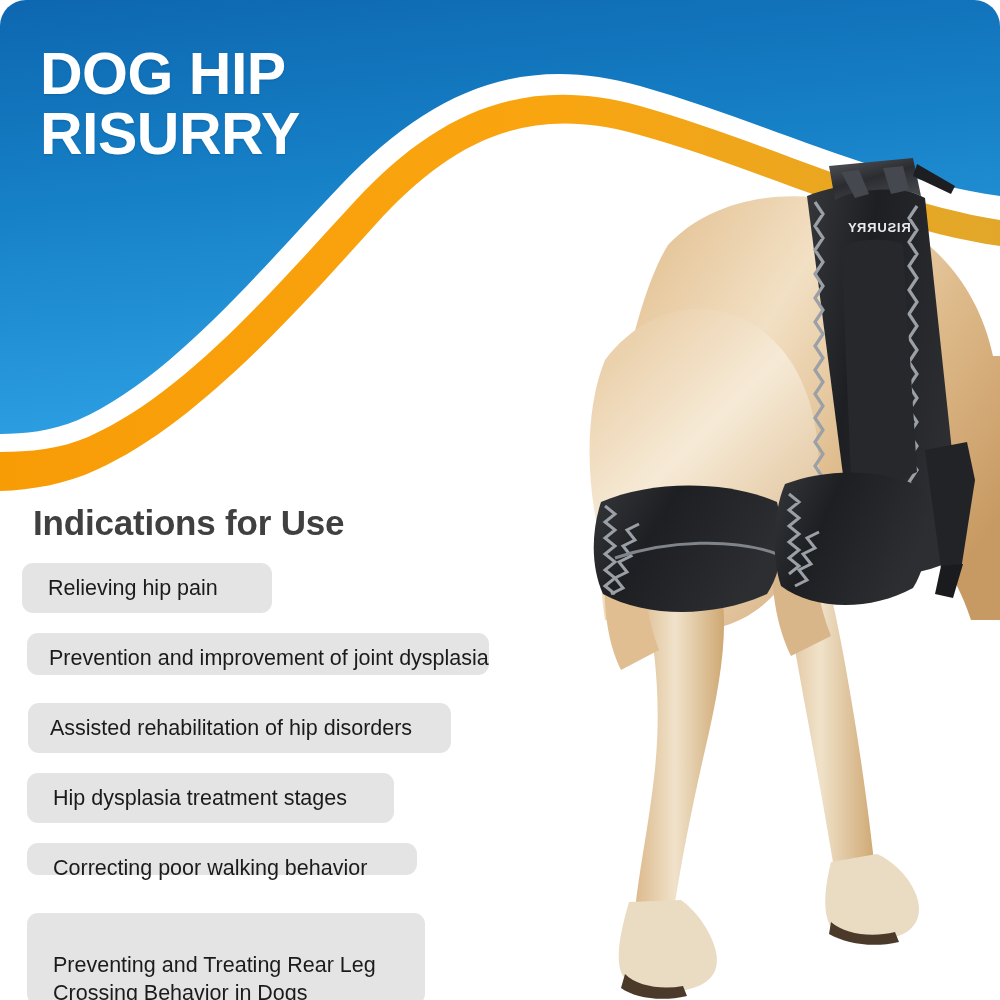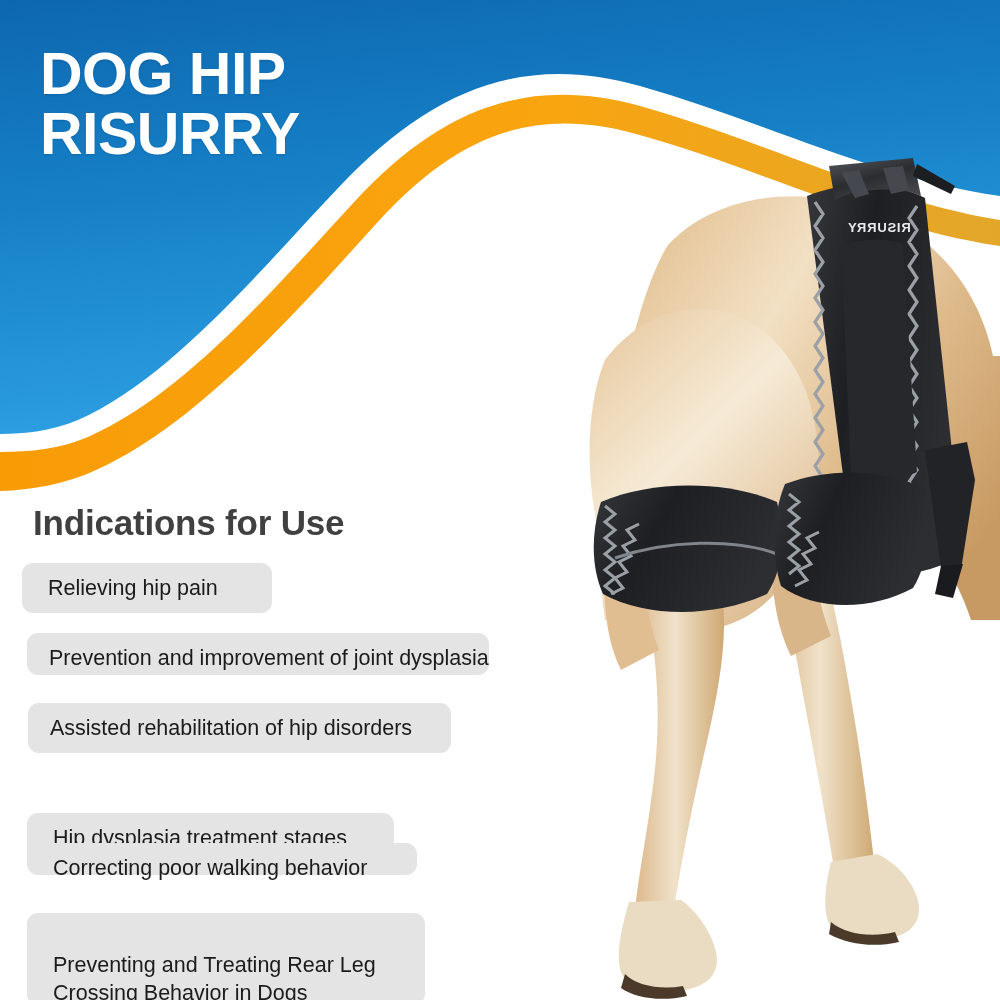--- a/index.html
+++ b/index.html
@@ -3,21 +3,21 @@
 <meta charset="utf-8">
 <style>
   html,body{margin:0;padding:0;}
   body{
     width:1000px;height:1000px;
     background:#ffffff;
     font-family:"Liberation Sans", sans-serif;
     overflow:hidden;
     position:relative;
   }
-  #stage{position:absolute;left:0;top:0;width:1000px;height:1000px;background:#fff;overflow:hidden;}
+  #stage{position:absolute;left:0;top:0;width:1000px;height:1000px;background:#fff;overflow:hidden;border-radius:26px;}
 
   
   .banner-svg{position:absolute;left:0;top:0;width:1000px;height:520px;}
 
   .title-block{
     position:absolute;left:40px;top:44px;
     width:420px;
     z-index:6;
   }
   .title-line{
@@ -208,21 +208,21 @@
   <div class="pill-list">
     <div class="pill" style="position:absolute;left:22px;top:0px;width:250px;height:50px;padding:11px 0 0 26px;">
       <span>Relieving hip pain</span>
     </div>
     <div class="pill" style="position:absolute;left:27px;top:70px;width:462px;height:42px;padding:11px 0 0 22px;">
       <span>Prevention and improvement of joint dysplasia</span>
     </div>
     <div class="pill" style="position:absolute;left:28px;top:140px;width:423px;height:50px;padding:11px 0 17px 22px;">
       <span>Assisted rehabilitation of hip disorders</span>
     </div>
-    <div class="pill" style="position:absolute;left:27px;top:210px;width:367px;height:50px;padding:11px 0 9px 26px;margin-top:40px;">
+    <div class="pill" style="position:absolute;left:27px;top:210px;width:367px;height:50px;padding:11px 0 9px 26px;">
       <span>Hip dysplasia treatment stages</span>
     </div>
     <div class="pill" style="position:absolute;left:27px;top:280px;width:390px;height:32px;padding:11px 0 0 26px;">
       <span>Correcting poor walking behavior</span>
     </div>
     <div class="pill" style="position:absolute;left:27px;top:350px;width:398px;height:92px;padding:10px 0 0 26px;white-space:pre-line;">
       <span>Preventing and Treating Rear Leg
 Crossing Behavior in Dogs</span>
     </div>
   </div>

